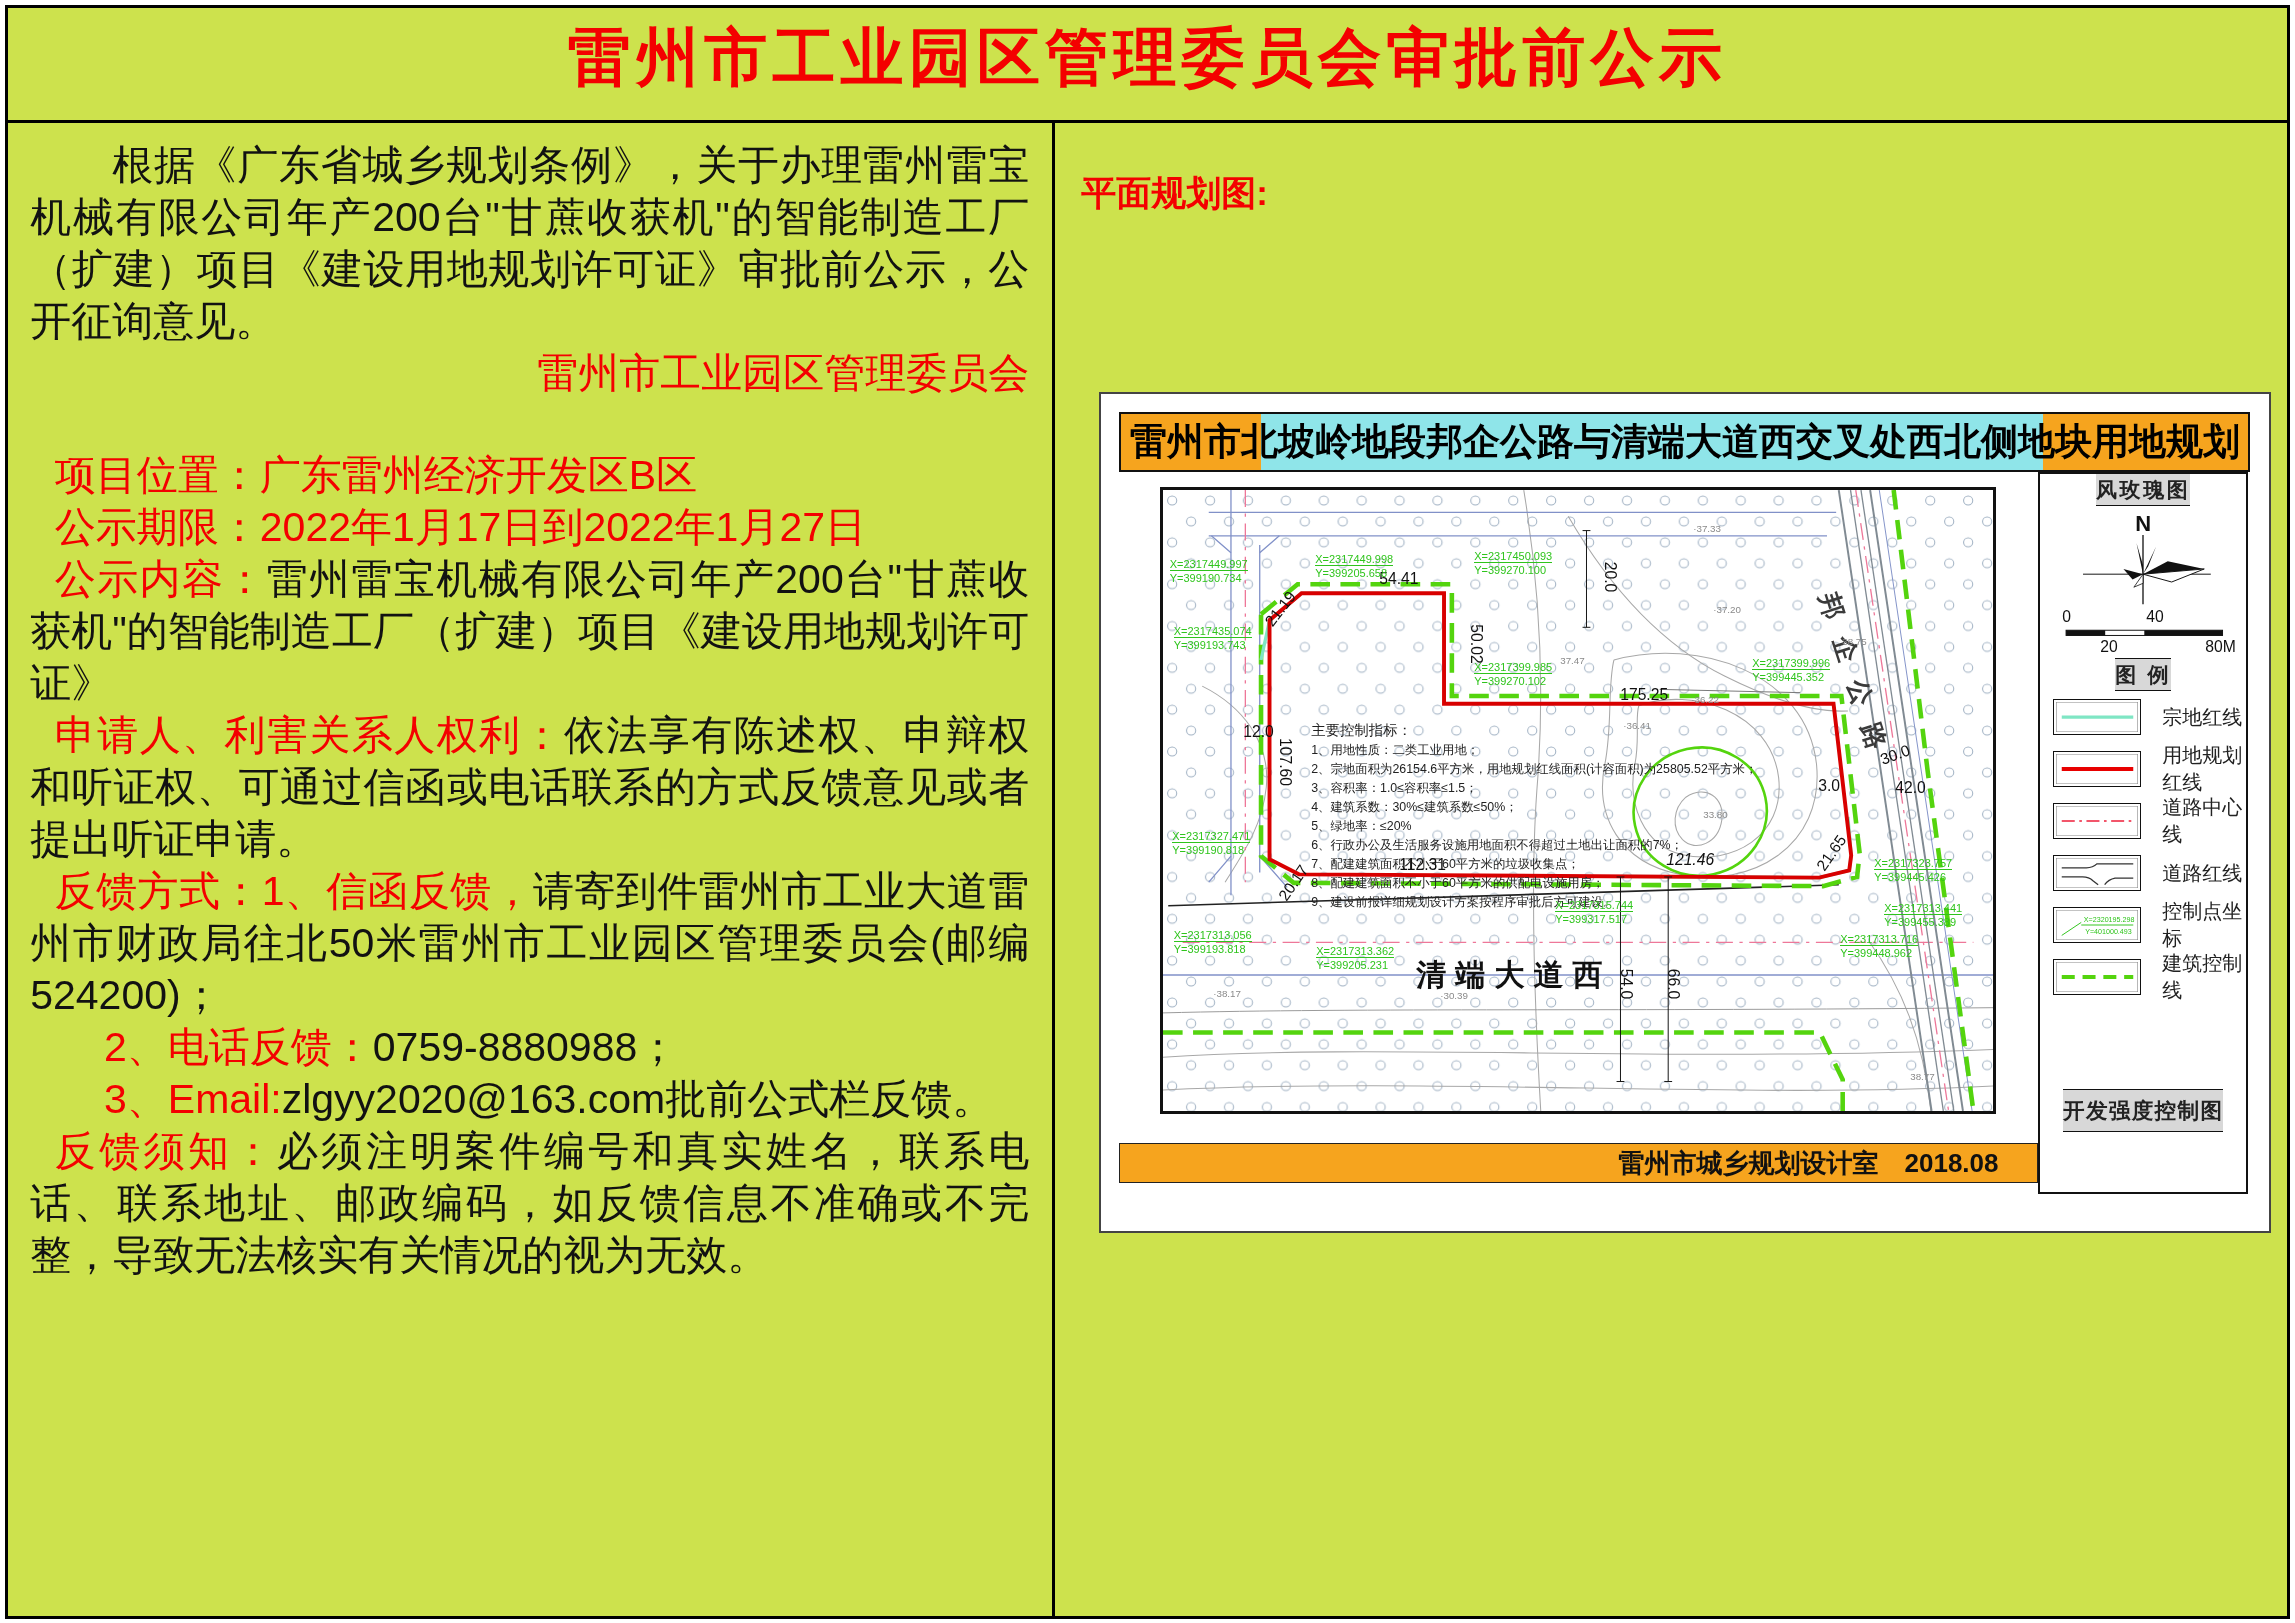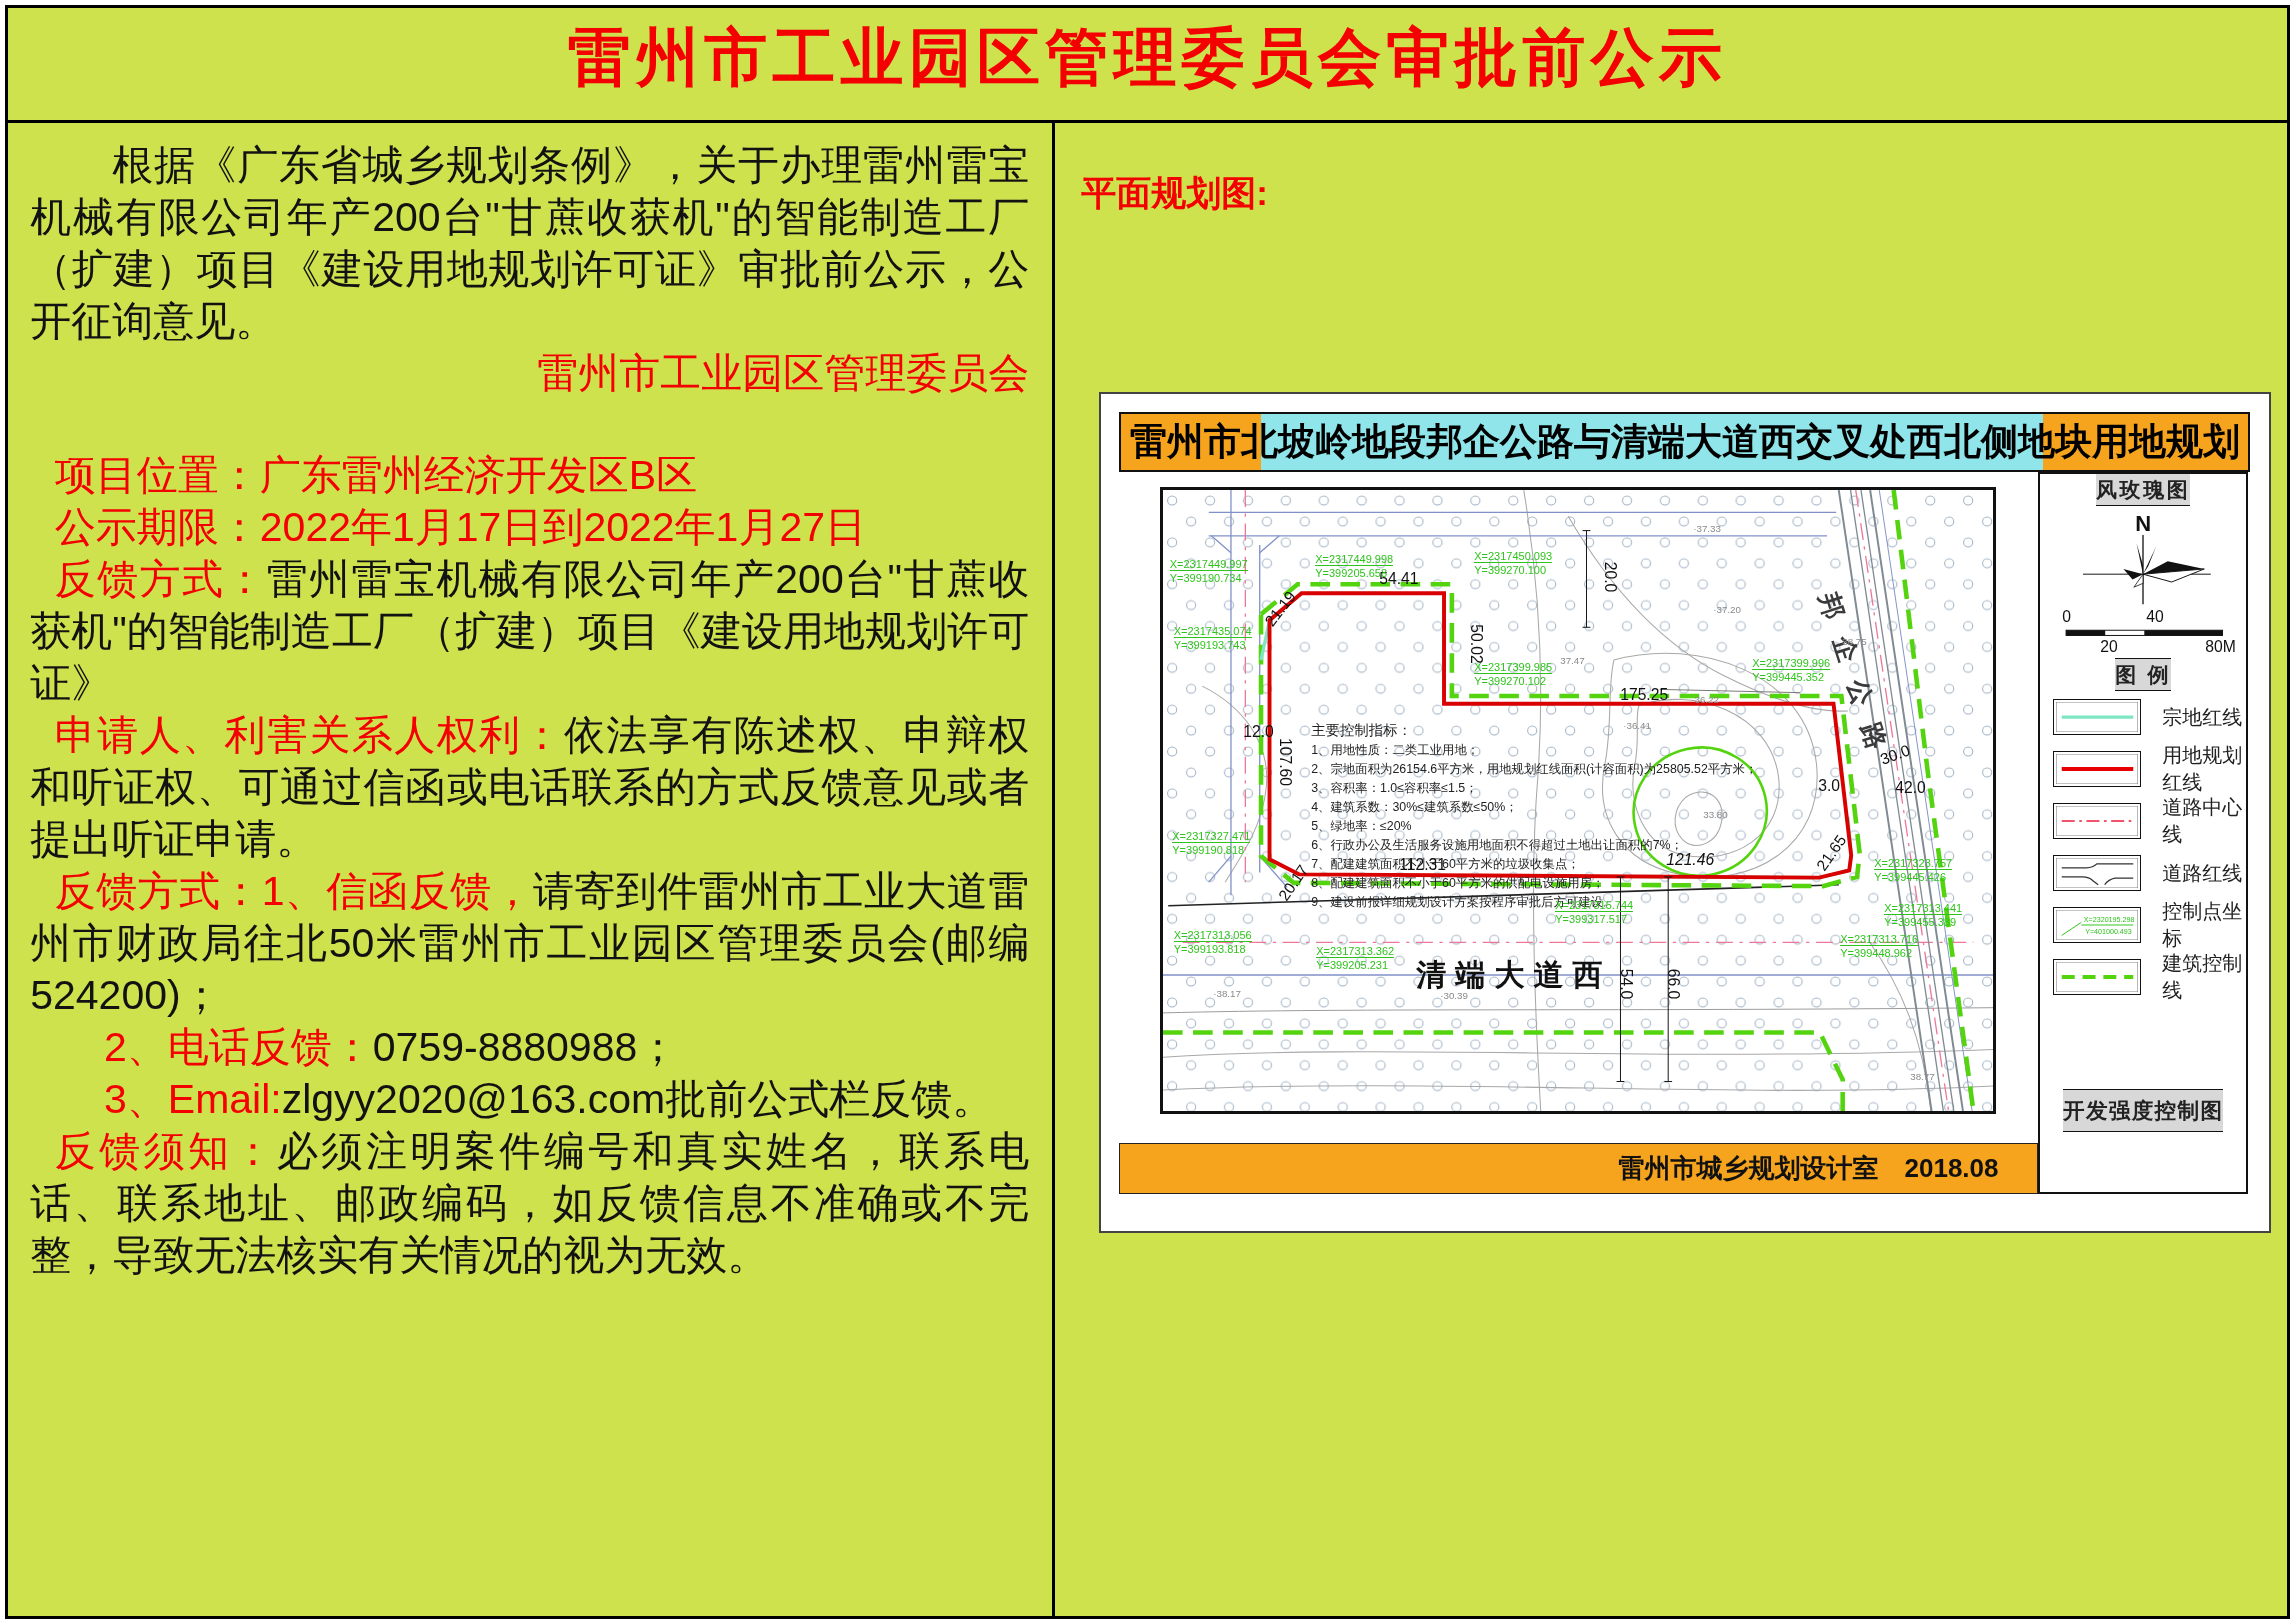--- a/index.html
+++ b/index.html
@@ -67,21 +67,21 @@
   .legend-sample { width:86px; height:34px; flex:0 0 auto; border:1.3px solid #111;
                    box-shadow:inset 0 0 0 2px #fff, inset 0 0 0 2.6px #888;
                    display:flex; align-items:center; justify-content:center; background:#fff; }
   .legend-label { margin-left:21px; font-size:20px; color:#222; }
   .spacer { flex:1 1 auto; }
   .dev-bar { background:#d8d8d8; border-top:1.3px solid #111; border-bottom:1.3px solid #111;
              height:41px; display:flex; align-items:center; justify-content:center;
              font-size:21.6px; font-weight:bold; color:#222; flex:0 0 auto; letter-spacing:1.3px; }
   .cyan-strip { background:var(--cyan,#8FE5E9); height:50px; flex:0 0 auto; margin-top:9.1px;
                 border-top:1.3px solid #111; }
-  .footer-bar { position:absolute; left:18.3px; top:749px; width:919px; height:51px;
+  .footer-bar { position:absolute; left:18.3px; top:749px; width:919px; height:40px;
                 background:var(--orange,#F6A41E); border:1.3px solid #222; box-sizing:border-box;
                 display:flex; align-items:center; justify-content:flex-end; padding-right:39px;
                 font-size:26px; font-weight:bold; color:#111; }
   .rose-n { position:absolute; left:0; right:0; top:5.2px; text-align:center;
             font-size:22px; font-weight:bold; color:#111; }
   .scale-t { position:absolute; font-size:15.7px; color:#111; }
 </style>
 </head>
 <body>
 
@@ -90,21 +90,21 @@
   <div class="main-title">雷州市工业园区管理委员会审批前公示</div>
   <div class="hline"></div>
   <div class="vline"></div>
 
   <div class="notice">
     <p class="p1"><span>根据《广东省城乡规划条例》，关于办理雷州雷宝机械有限公司年产200台"甘蔗收获机"的智能制造工厂（扩建）项目《建设用地规划许可证》审批前公示，公开征询意见。</span></p>
     <p class="center-red">雷州市工业园区管理委员会</p>
     <div class="gap"></div>
     <p class="ind1 red">项目位置：广东雷州经济开发区B区</p>
     <p class="ind1 red">公示期限：2022年1月17日到2022年1月27日</p>
-    <p class="ind1"><span class="red">反馈方式：</span><span>雷州雷宝机械有限公司年产200台"甘蔗收获机"的智能制造工厂（扩建）项目《建设用地规划许可证》</span></p>
+    <p class="ind1"><span class="red">公示内容：</span><span>雷州雷宝机械有限公司年产200台"甘蔗收获机"的智能制造工厂（扩建）项目《建设用地规划许可证》</span></p>
     <p class="ind1"><span class="red">申请人、利害关系人权利：</span><span>依法享有陈述权、申辩权和听证权、可通过信函或电话联系的方式反馈意见或者提出听证申请。</span></p>
     <p class="ind1"><span class="red">反馈方式：1、信函反馈，</span><span>请寄到件雷州市工业大道雷州市财政局往北50米雷州市工业园区管理委员会(邮编524200)；</span></p>
     <p class="ind2"><span class="red">2、电话反馈：</span><span>0759-8880988；</span></p>
     <p class="ind2"><span class="red">3、Email:</span><span>zlgyy2020@163.com批前公式栏反馈。</span></p>
     <p class="ind1"><span class="red">反馈须知：</span><span>必须注明案件编号和真实姓名，联系电话、联系地址、邮政编码，如反馈信息不准确或不完整，导致无法核实有关情况的视为无效。</span></p>
   </div>
 
   <div class="plan-label">平面规划图:</div>
 
   <div class="map-page">

